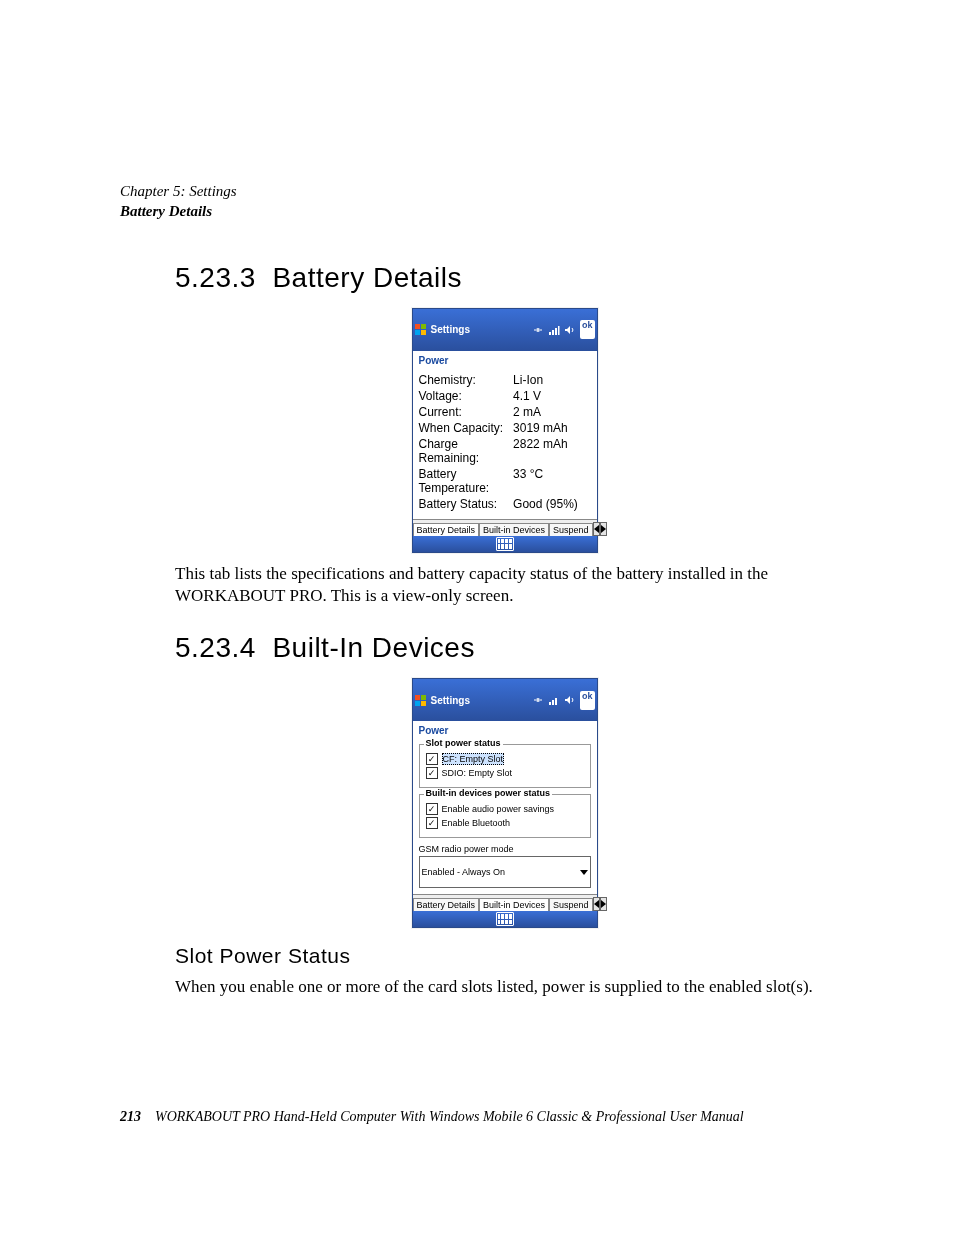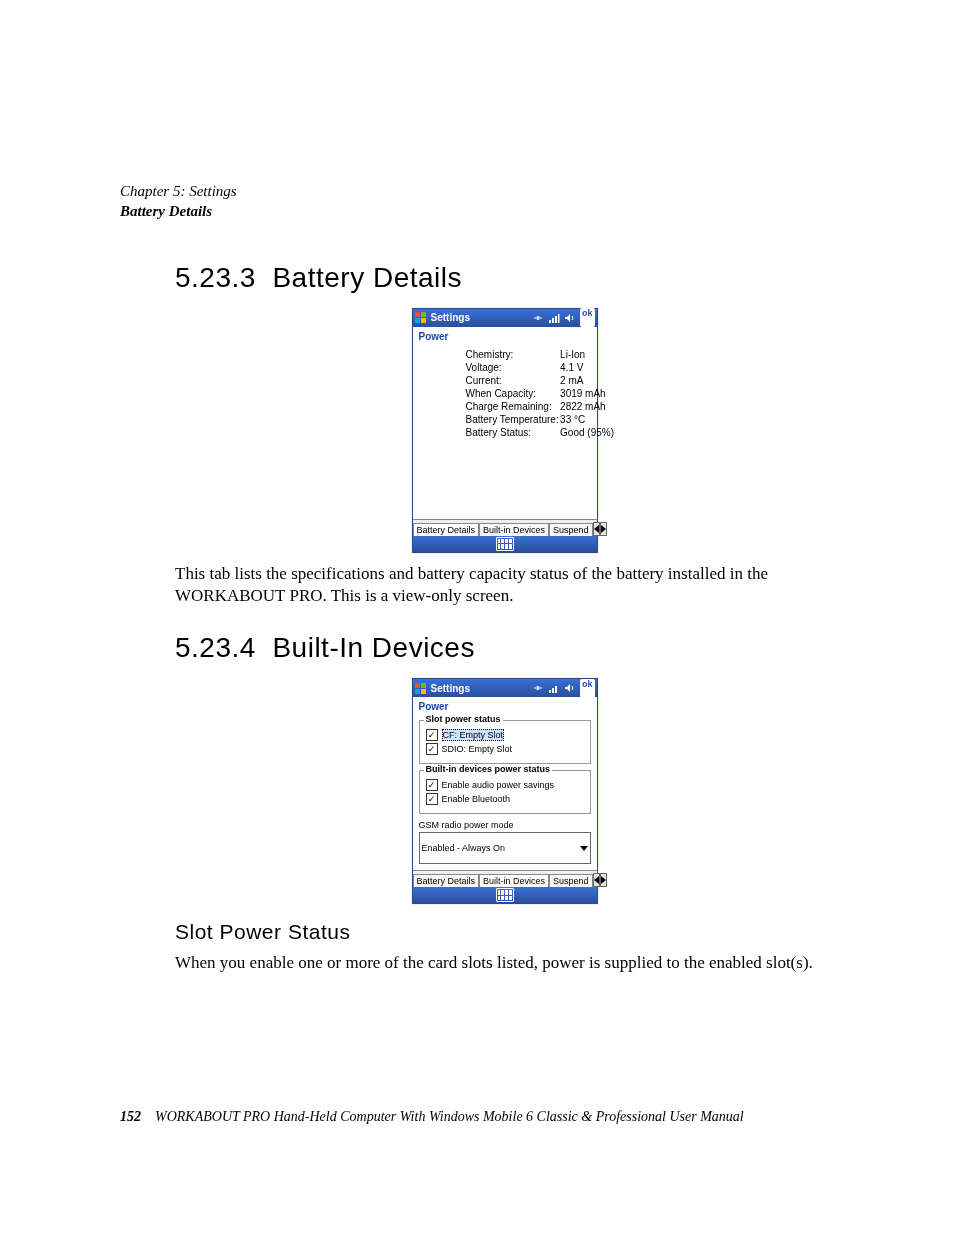--- a/index.html
+++ b/index.html
@@ -63,21 +63,21 @@
     color: #000;
     box-shadow: 0 0 0 1px rgba(0,0,0,0.05);
   }
   .taller { height: 243px; display:flex; flex-direction:column;}
   .wm-titlebar {
     background: linear-gradient(#3a6fd6, #2a4f9d);
     color: #fff;
     display: flex;
     align-items: center;
     height: 18px;
-    padding: 0 2px;
+    padding: 12px 2px;
     gap: 4px;
   }
   .wm-titlebar .start-icon {
     width: 12px; height: 12px;
     display: inline-block;
   }
   .wm-titlebar .start-icon span {
     width:5px;height:5px;display:inline-block;float:left;margin:0.5px;
   }
   .wm-titlebar .title { font-weight: bold; font-size: 10px; flex:0 0 auto;}
@@ -90,21 +90,21 @@
   .wm-subhead {
     color: #1a4aa0;
     font-weight: bold;
     font-size: 10px;
     padding: 4px 6px 2px 6px;
   }
   .wm-body {
     padding: 4px 6px;
     flex:1;
   }
-  .kv-table { width:100%; border-collapse:collapse; font-size:10px;margin-left:47px;}
+  .kv-table { width:100%; border-collapse:collapse; font-size:12px;}
   .kv-table td { padding:1px 0; vertical-align:top;}
   .kv-table td.k { width:55%; }
   .fieldset {
     border:1px solid #999;
     margin: 4px 2px 6px 2px;
     padding: 6px 6px 6px 6px;
     position:relative;
     font-size:9px;
   }
   .fieldset .legend {
@@ -375,15 +375,15 @@
         </div>
       </div>
     </div>
 
     <h3 class="h3">Slot Power Status</h3>
     <p class="body-text" style="margin-bottom:0;">When you enable one or more of the card slots listed, power is supplied to the enabled slot(s).</p>
   </div>
 </div>
 
 <div class="footer">
-  <span class="pg">152</span>
+  <span class="pg">213</span>
   <span>WORKABOUT PRO Hand-Held Computer With Windows Mobile 6 Classic &amp; Professional User Manual</span>
 </div>
 
 </body></html>

